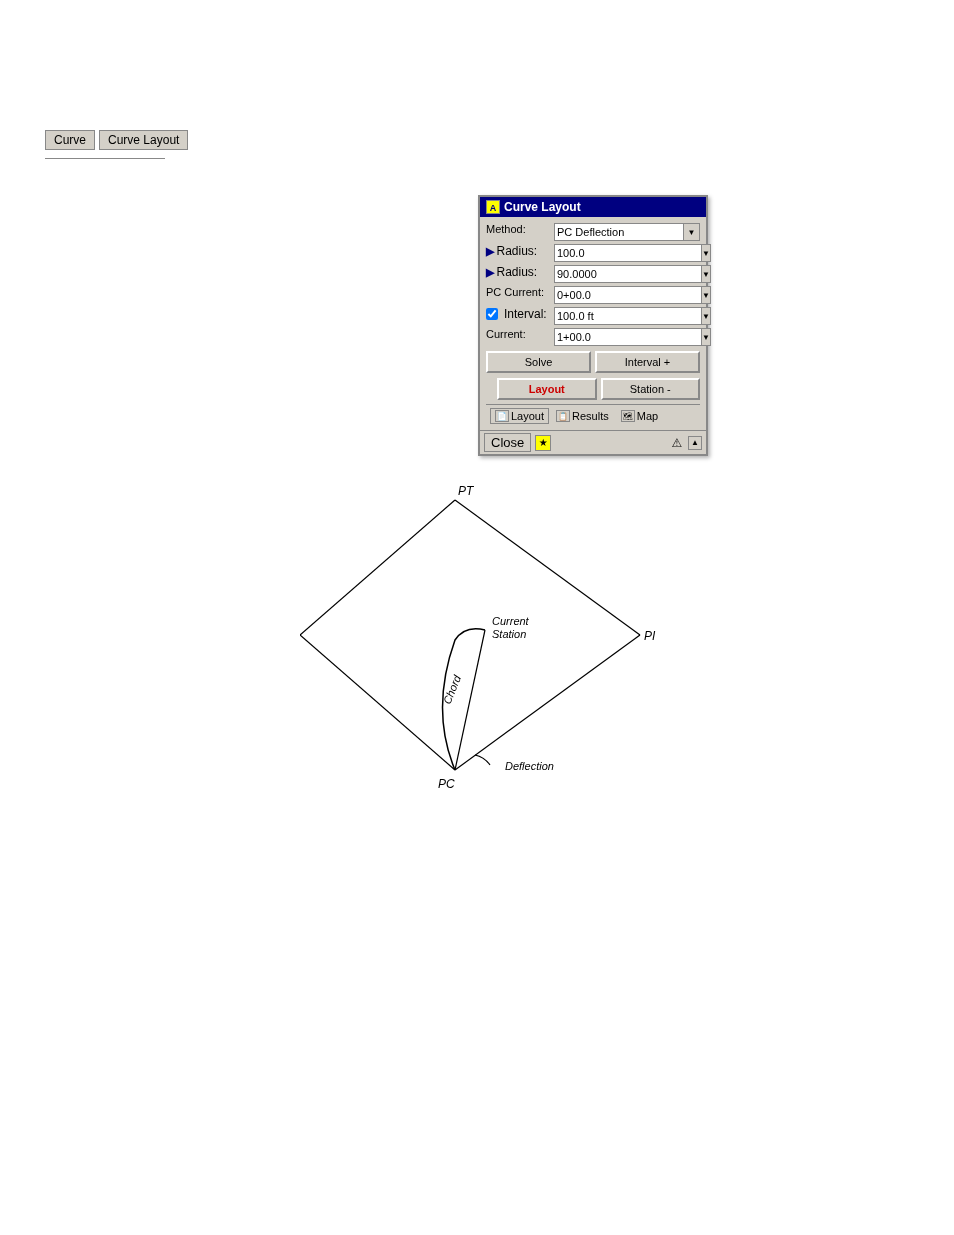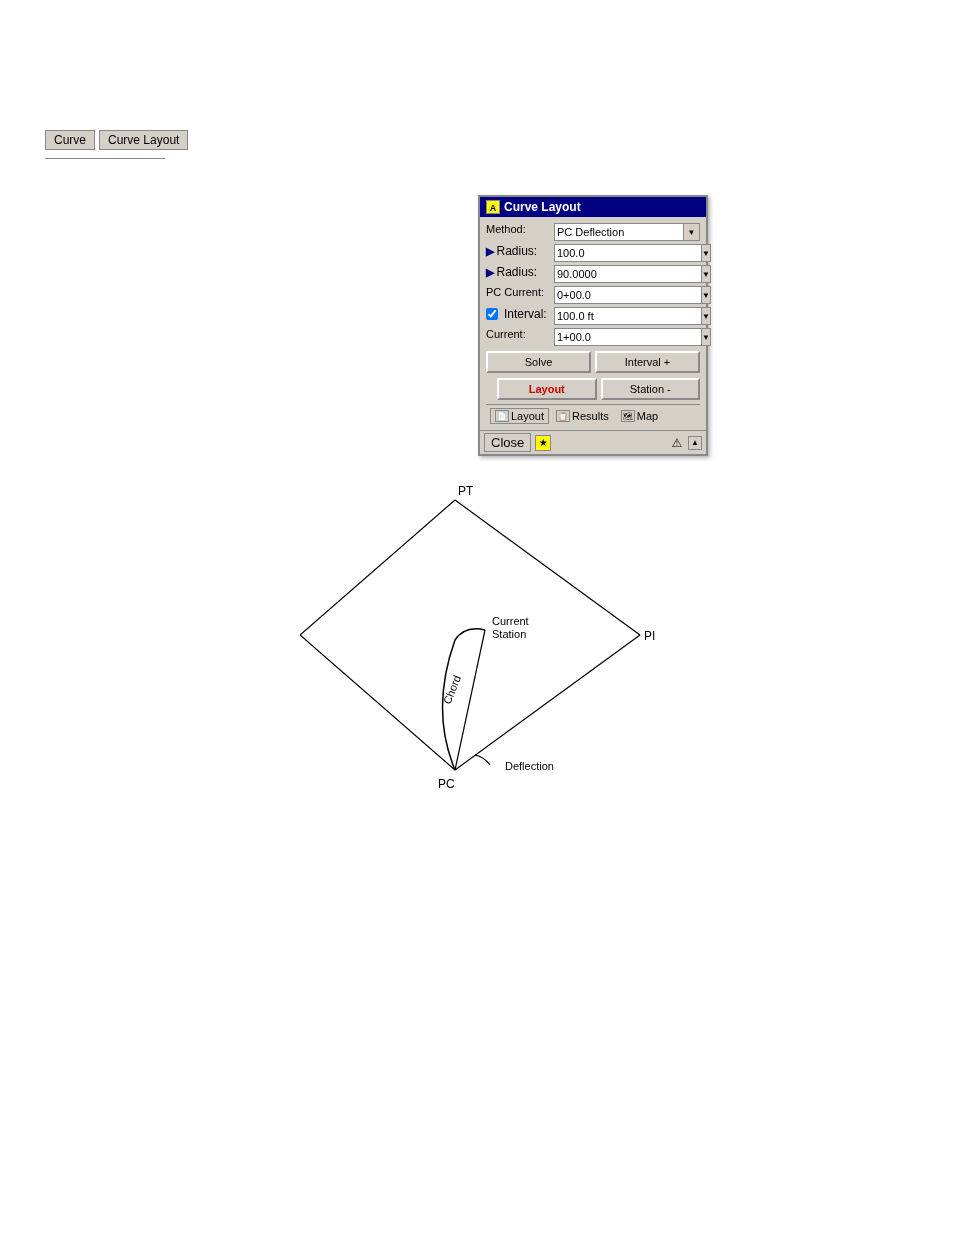--- a/index.html
+++ b/index.html
@@ -238,20 +238,21 @@
       cursor: pointer;
     }
 
     
     .diagram-area {
       position: absolute;
       top: 470px;
       left: 300px;
       width: 450px;
       height: 380px;
+      font-style: italic;
     }
 
     
     .diagram-svg {
       position: absolute;
       top: 0;
       left: 0;
       width: 450px;
       height: 380px;
     }

